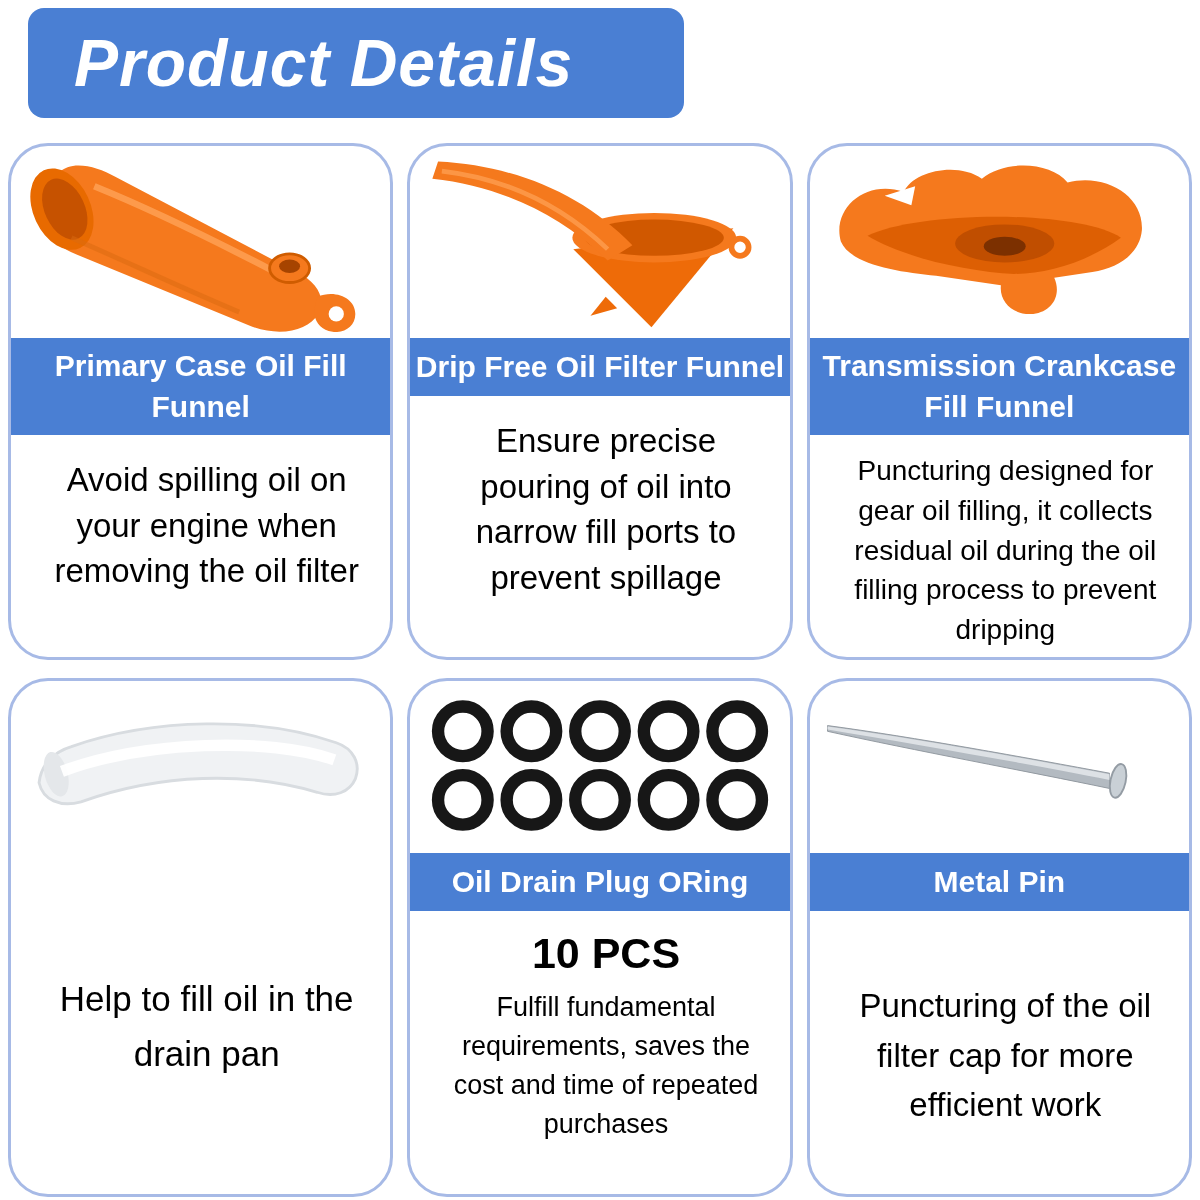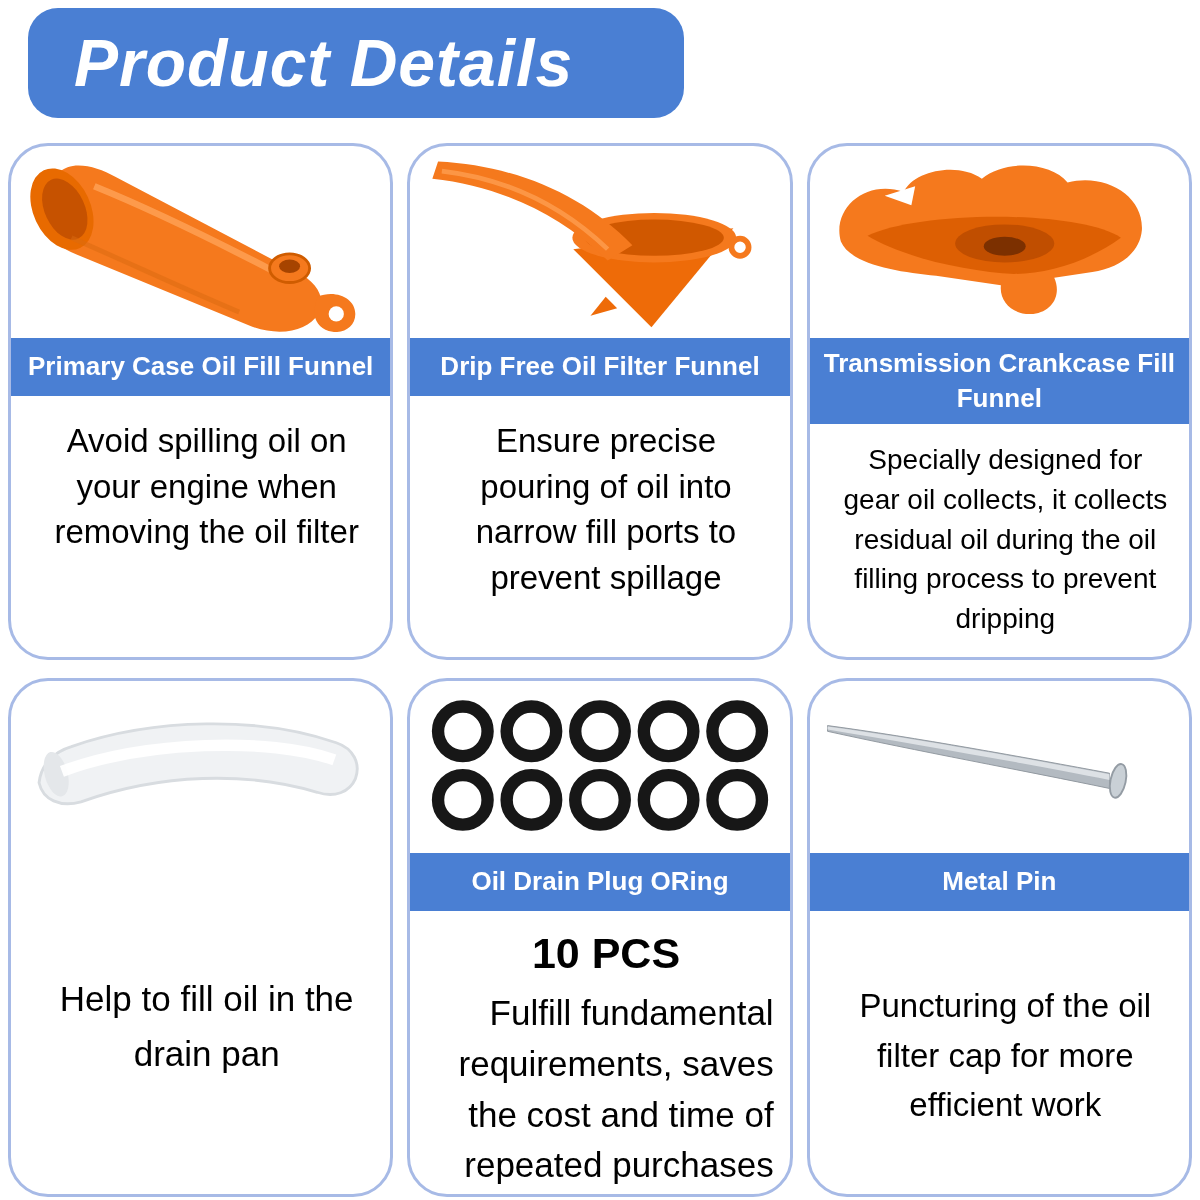--- a/index.html
+++ b/index.html
@@ -9,21 +9,21 @@
     font-family:"Liberation Sans", sans-serif;
     position:relative;
     overflow:hidden;
   }
 
   
   .header-banner {
     position:absolute; left:28px; top:8px;
     width:656px; height:110px;
     background:#4a7fd3;
-    border-radius:30px;
+    border-radius:16px;
     display:flex; align-items:center;
     padding-left:46px;
   }
   .header-title {
     color:#ffffff;
     font-size:66px;
     font-weight:700;
     font-style:italic;
     letter-spacing:1px;
     white-space:nowrap;
@@ -52,21 +52,21 @@
     flex:0 0 auto;
   }
   .r1 .card-figure { height:192px; padding:4px 8px; }
   .r2 .card-figure { height:172px; padding:4px 8px; }
   .card-figure svg { display:block; }
 
   .card-banner {
     background:#4a7fd3;
     color:#ffffff;
     font-weight:700;
-    font-size:26px;
+    font-size:30px;
     line-height:1.35;
     text-align:center;
     display:flex; align-items:center; justify-content:center;
     padding:8px 5px;
     min-height:58px;
     flex:0 0 auto;
   }
   .card-body {
     flex:1;
     display:flex;
@@ -78,21 +78,21 @@
   .card-desc {
     color:#000000;
     text-align:center;
     line-height:1.4;
   }
   .card-1 .card-desc, .card-2 .card-desc { font-size:33px; line-height:1.38; padding-top:6px; }
   .card-3 .card-desc { font-size:28px; line-height:1.42; }
   .card-4 .card-body, .card-6 .card-body { justify-content:center; }
   .card-4 .card-desc { font-size:35px; line-height:1.55; }
   .card-5 .count-label { font-size:43px; font-weight:700; color:#000000; margin:2px 0 10px; }
-  .card-5 .card-desc { font-size:35px; line-height:1.45;text-align:right; }
+  .card-5 .card-desc { font-size:27px; line-height:1.45; }
   .card-6 .card-desc { font-size:33px; line-height:1.5; }
 </style>
 </head>
 <body>
 
 <header class="header-banner">
   <h1 class="header-title">Product Details</h1>
 </header>
 
 <main class="cards-grid">
@@ -146,21 +146,21 @@
         <path d="M 70 44 L 102 34 L 98 54 Z" fill="#ffffff"></path>
         <path d="M 52 86 C 104 60, 272 58, 318 88 C 282 114, 240 126, 206 126 C 160 124, 92 110, 52 86 Z" fill="#dd5f03"></path>
         <ellipse cx="196" cy="94" rx="52" ry="20" fill="#c04e00"></ellipse>
         <ellipse cx="196" cy="97" rx="22" ry="10" fill="#7c3000"></ellipse>
       </svg>
     </figure>
     <div class="card-banner">
       <span>Transmission Crankcase Fill Funnel</span>
     </div>
     <div class="card-body">
-      <p class="card-desc">Specially designed for gear oil collects, it collects residual oil during the oil filling process to prevent dripping</p>
+      <p class="card-desc">Puncturing designed for gear oil filling, it collects residual oil during the oil filling process to prevent dripping</p>
     </div>
   </article>
 
   <article class="card r2 card-4">
     <figure class="card-figure">
       <svg width="362" height="155" viewBox="0 0 380 160">
         <path d="M 20 96 C 22 78, 34 64, 54 58 C 140 28, 252 26, 332 54 C 350 60, 358 76, 352 92 C 346 106, 330 112, 312 106 C 238 84, 148 86, 64 116 C 42 122, 24 114, 20 96 Z" fill="#f0f2f4" stroke="#d8dce0" stroke-width="3"></path>
         <ellipse cx="38" cy="87" rx="12" ry="24" transform="rotate(-15 38 87)" fill="#e4e7ea"></ellipse>
         <path d="M 44 84 C 130 52, 262 48, 330 72" stroke="#ffffff" stroke-width="12" fill="none" opacity="0.95"></path>
       </svg>

